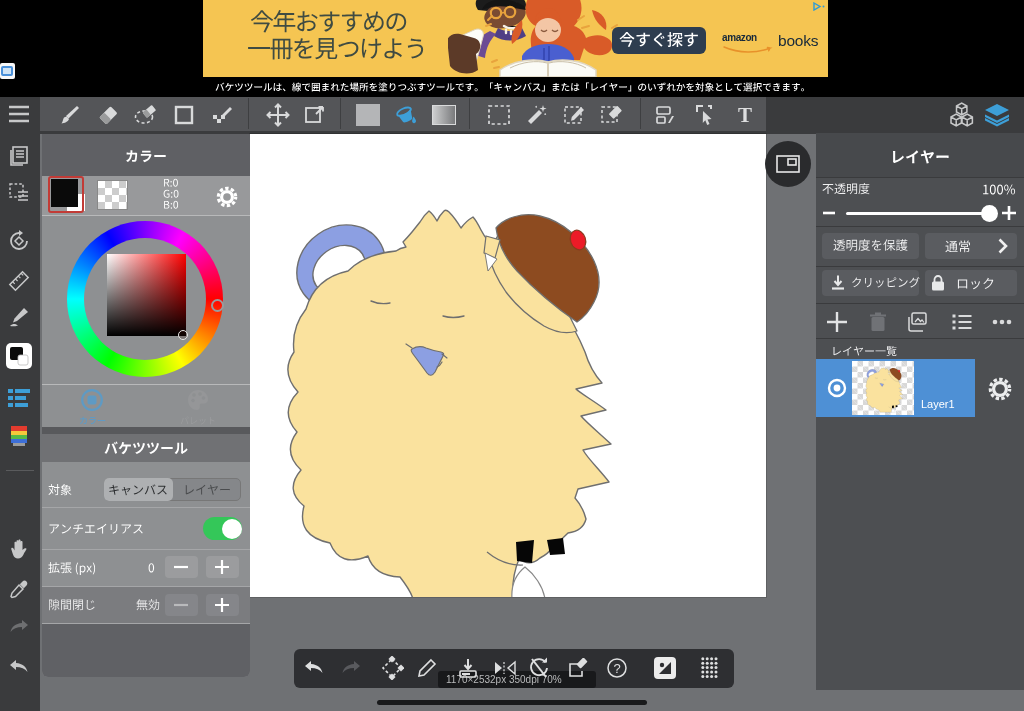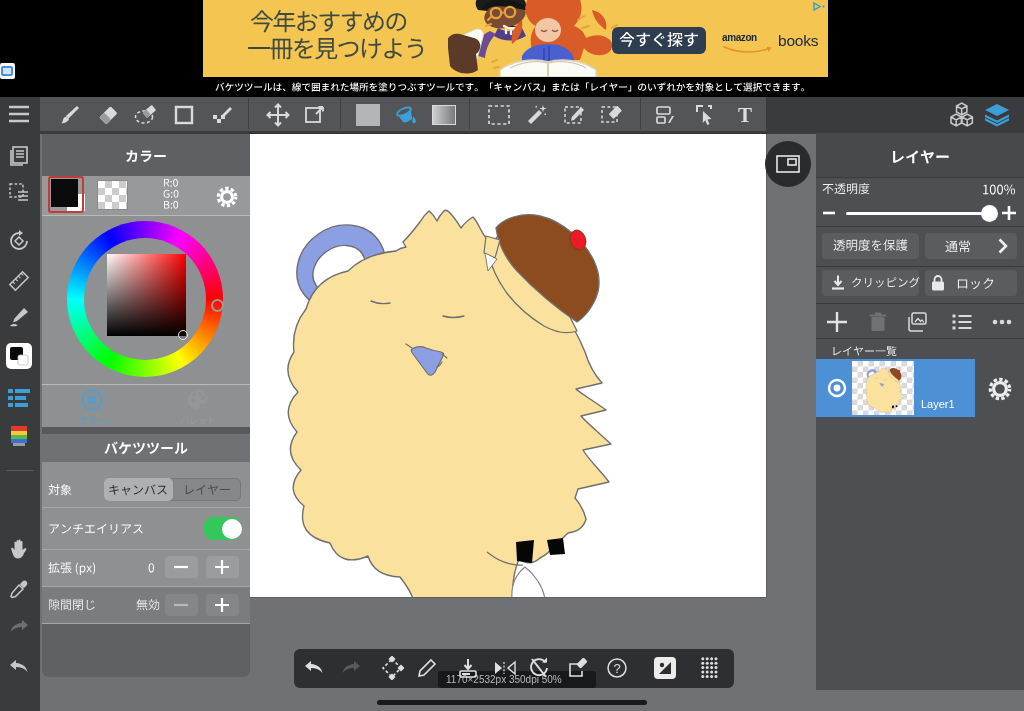--- a/index.html
+++ b/index.html
@@ -424,21 +424,21 @@
 <div id="thumb" class="abs" style="left:852px;top:361px;width:62px;height:54px;background:#fff;background-image:linear-gradient(45deg,#D8D8D8 25%,transparent 25%,transparent 75%,#D8D8D8 75%),linear-gradient(45deg,#D8D8D8 25%,transparent 25%,transparent 75%,#D8D8D8 75%);background-size:11px 11px;background-position:0 0,5.5px 5.5px"></div>
 <span style="position:absolute;left:921px;top:398px;font:11px 'Liberation Sans';color:#FFF">Layer1</span>
 <svg style="position:absolute;left:988px;top:377px" width="24" height="24" viewBox="0 0 24 24">
       <circle cx="12" cy="12" r="8.0" fill="#ECEDEE"></circle>
       <circle cx="12" cy="12" r="9.7" fill="none" stroke="#ECEDEE" stroke-width="3.2" stroke-dasharray="3.4 2.3" stroke-dashoffset="1"></circle>
       <circle cx="12" cy="12" r="4.8" fill="#4D4F52"></circle>
     </svg>
 <div class="abs" style="left:816px;top:690px;width:208px;height:21px;background:#6F7174"></div>
 <div class="abs" style="left:294px;top:649px;width:440px;height:39px;background:#2E2F32;border-radius:6px"></div>
 <div class="abs" style="left:438px;top:671px;width:158px;height:17px;background:rgba(20,21,24,0.85);border-radius:3px"></div>
-<span style="position:absolute;left:446px;top:674px;font:10px 'Liberation Sans';color:#B9BABB">1170×2532px 350dpi 50%</span>
+<span style="position:absolute;left:446px;top:674px;font:10px 'Liberation Sans';color:#B9BABB">1170×2532px 350dpi 70%</span>
 <svg style="position:absolute;left:304px;top:660px" width="20" height="16" viewBox="0 0 20 16">
       <path d="M7 1 L1 6 L7 11 L7 8 C12 8 16 9.5 18.5 13 C17.5 8 13.5 4.5 7 4 Z" fill="#DEDFE0"></path>
     </svg>
 <svg style="position:absolute;left:341px;top:660px" width="20" height="16" viewBox="0 0 20 16">
       <path d="M13 1 L19 6 L13 11 L13 8 C8 8 4 9.5 1.5 13 C2.5 8 6.5 4.5 13 4 Z" fill="#595A5E"></path>
     </svg>
 <svg style="position:absolute;left:380px;top:656px" width="24" height="24" viewBox="0 0 24 24">
       <path d="M12 3 L21 12 L12 21 L3 12 Z" fill="none" stroke="#DEDFE0" stroke-width="1.6" stroke-dasharray="3 2.2"></path>
       <rect x="9.5" y="0.5" width="5" height="5" fill="#DEDFE0" transform="rotate(45 12 3)"></rect>
       <rect x="18.5" y="9.5" width="5" height="5" fill="#DEDFE0" transform="rotate(45 21 12)"></rect>

